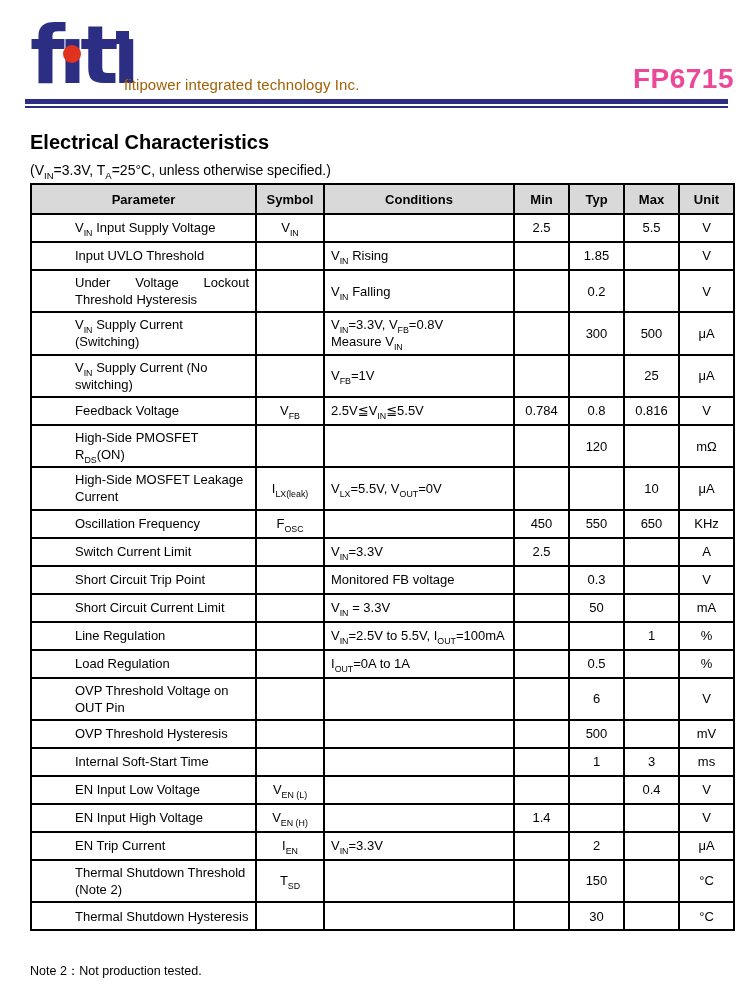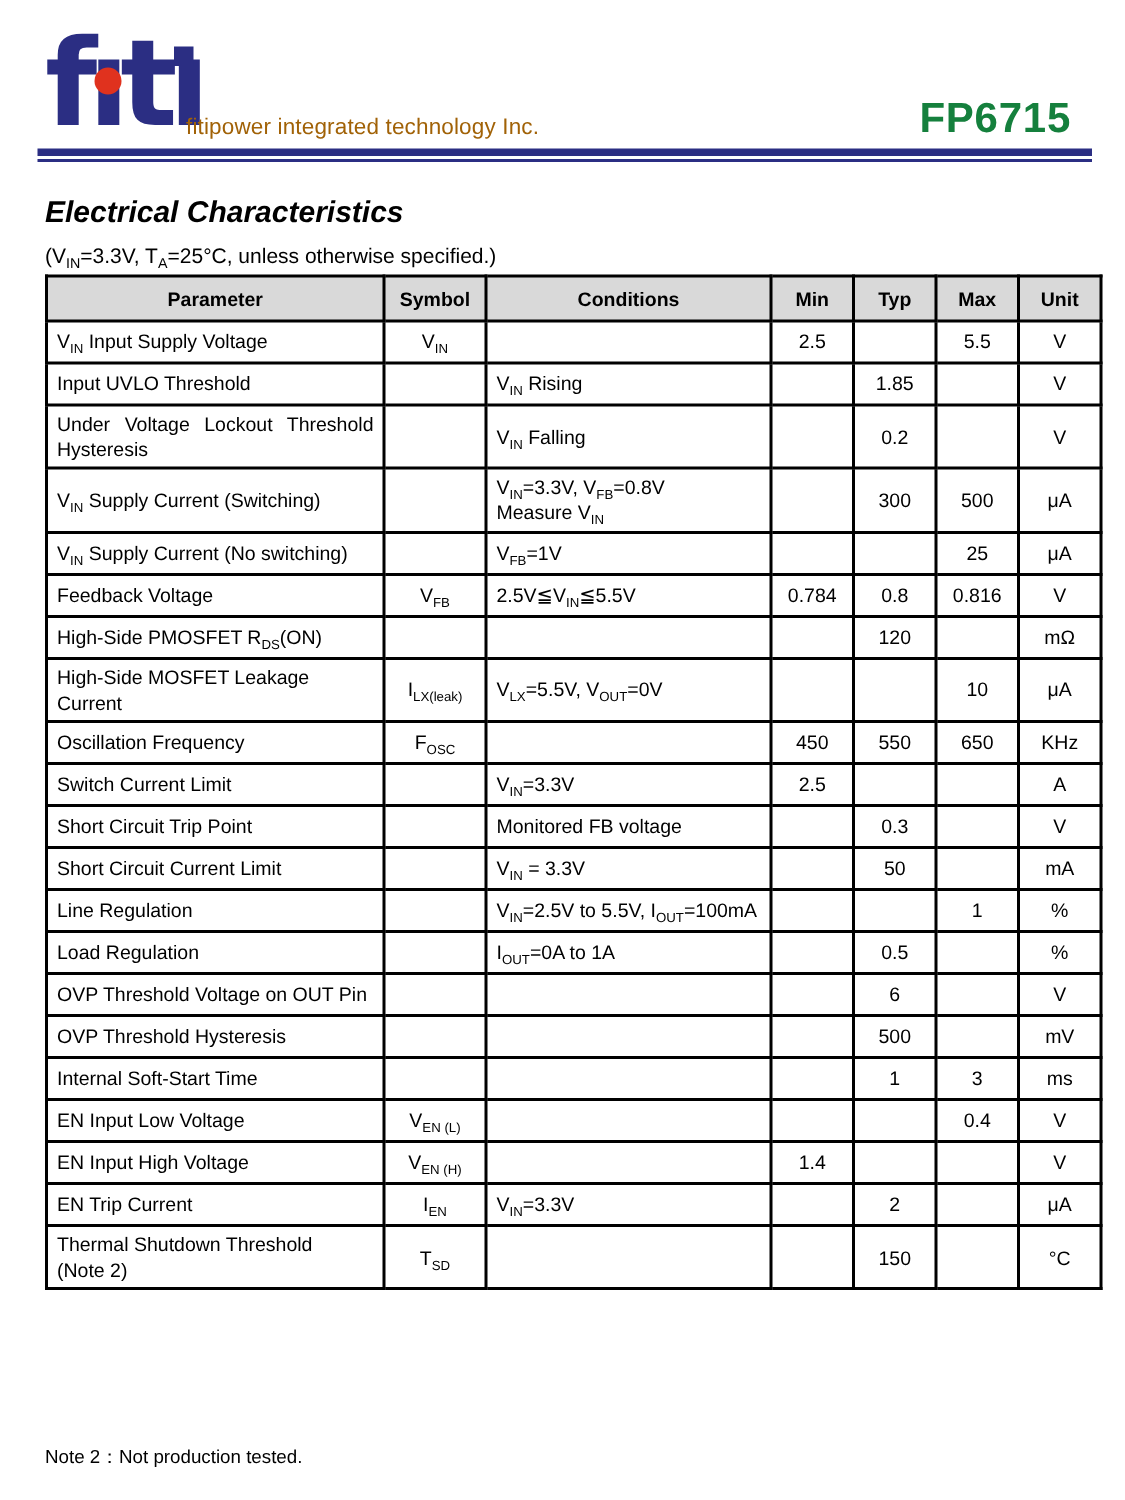--- a/index.html
+++ b/index.html
@@ -31,32 +31,32 @@
     position:absolute; left:86px; top:13px;
     width:13px; height:13px;
     background:#2b2e83;
   }
   .tagline {
     position:absolute; left:124px; top:76px;
     font-size:15px; font-weight:normal; color:#a16207;
     letter-spacing:0.1px;
   }
   .part-number {
-    position:absolute; right:36px; top:63px;
-    font-size:28px; font-weight:bold; color:#15803d;
+    position:absolute; right:16px; top:63px;
+    font-size:28px; font-weight:bold; color:#ec4899;
     letter-spacing:0.5px;
   }
   .header-rule { position:absolute; left:25px; right:22px; top:99px; }
   .header-rule .thick { height:5px; background:#2b2e83; }
   .header-rule .thin  { height:2px; background:#2b2e83; margin-top:2px; }
 
   
   .section-title {
     position:absolute; left:30px; top:131px;
-    font-size:20px; font-weight:bold;font-style:italic;
+    font-size:20px; font-weight:bold;
   }
   .section-subtitle {
     position:absolute; left:30px; top:162px;
     font-size:14px;
   }
 
   
   .tbl-wrap { position:absolute; left:30px; top:183px;border-radius:12px; }
   table {
     border-collapse:collapse; table-layout:fixed;
@@ -69,21 +69,21 @@
     height:30px; text-align:center;
     padding:2px 2px;
   }
   td {
     border:2px solid #000;
     padding:3px 6px;
     vertical-align:middle;
     height:28px;
     line-height:1.32;
   }
-  td.c-param { text-align:left; white-space:normal; }
+  td.c-param { text-align:left; white-space:normal;padding-left:43px; }
   td.c-param.justify { text-align:justify; }
   td.c-cond  { text-align:left; }
   td.c-mid   { text-align:center; padding:3px 2px; }
   sub { font-size:0.68em; line-height:0; }
 
   
   .note {
     position:absolute; left:30px; top:963px;
     font-size:12.5px;
   }
@@ -313,19 +313,28 @@
           </tr>
           <tr>
             <td class="c-param">Thermal Shutdown Threshold<br>(Note 2)</td>
             <td class="c-mid">T<sub>SD</sub></td>
             <td class="c-cond"></td>
             <td class="c-mid"></td>
             <td class="c-mid">150</td>
             <td class="c-mid"></td>
             <td class="c-mid">°C</td>
           </tr>
+          <tr>
+            <td class="c-param">Thermal Shutdown Hysteresis</td>
+            <td class="c-mid"></td>
+            <td class="c-cond"></td>
+            <td class="c-mid"></td>
+            <td class="c-mid">30</td>
+            <td class="c-mid"></td>
+            <td class="c-mid">°C</td>
+          </tr>
         </tbody>
     </table>
   </div>
 
   <div class="note">Note 2：Not production tested.</div>
 
 </div>
 
 </body></html>

